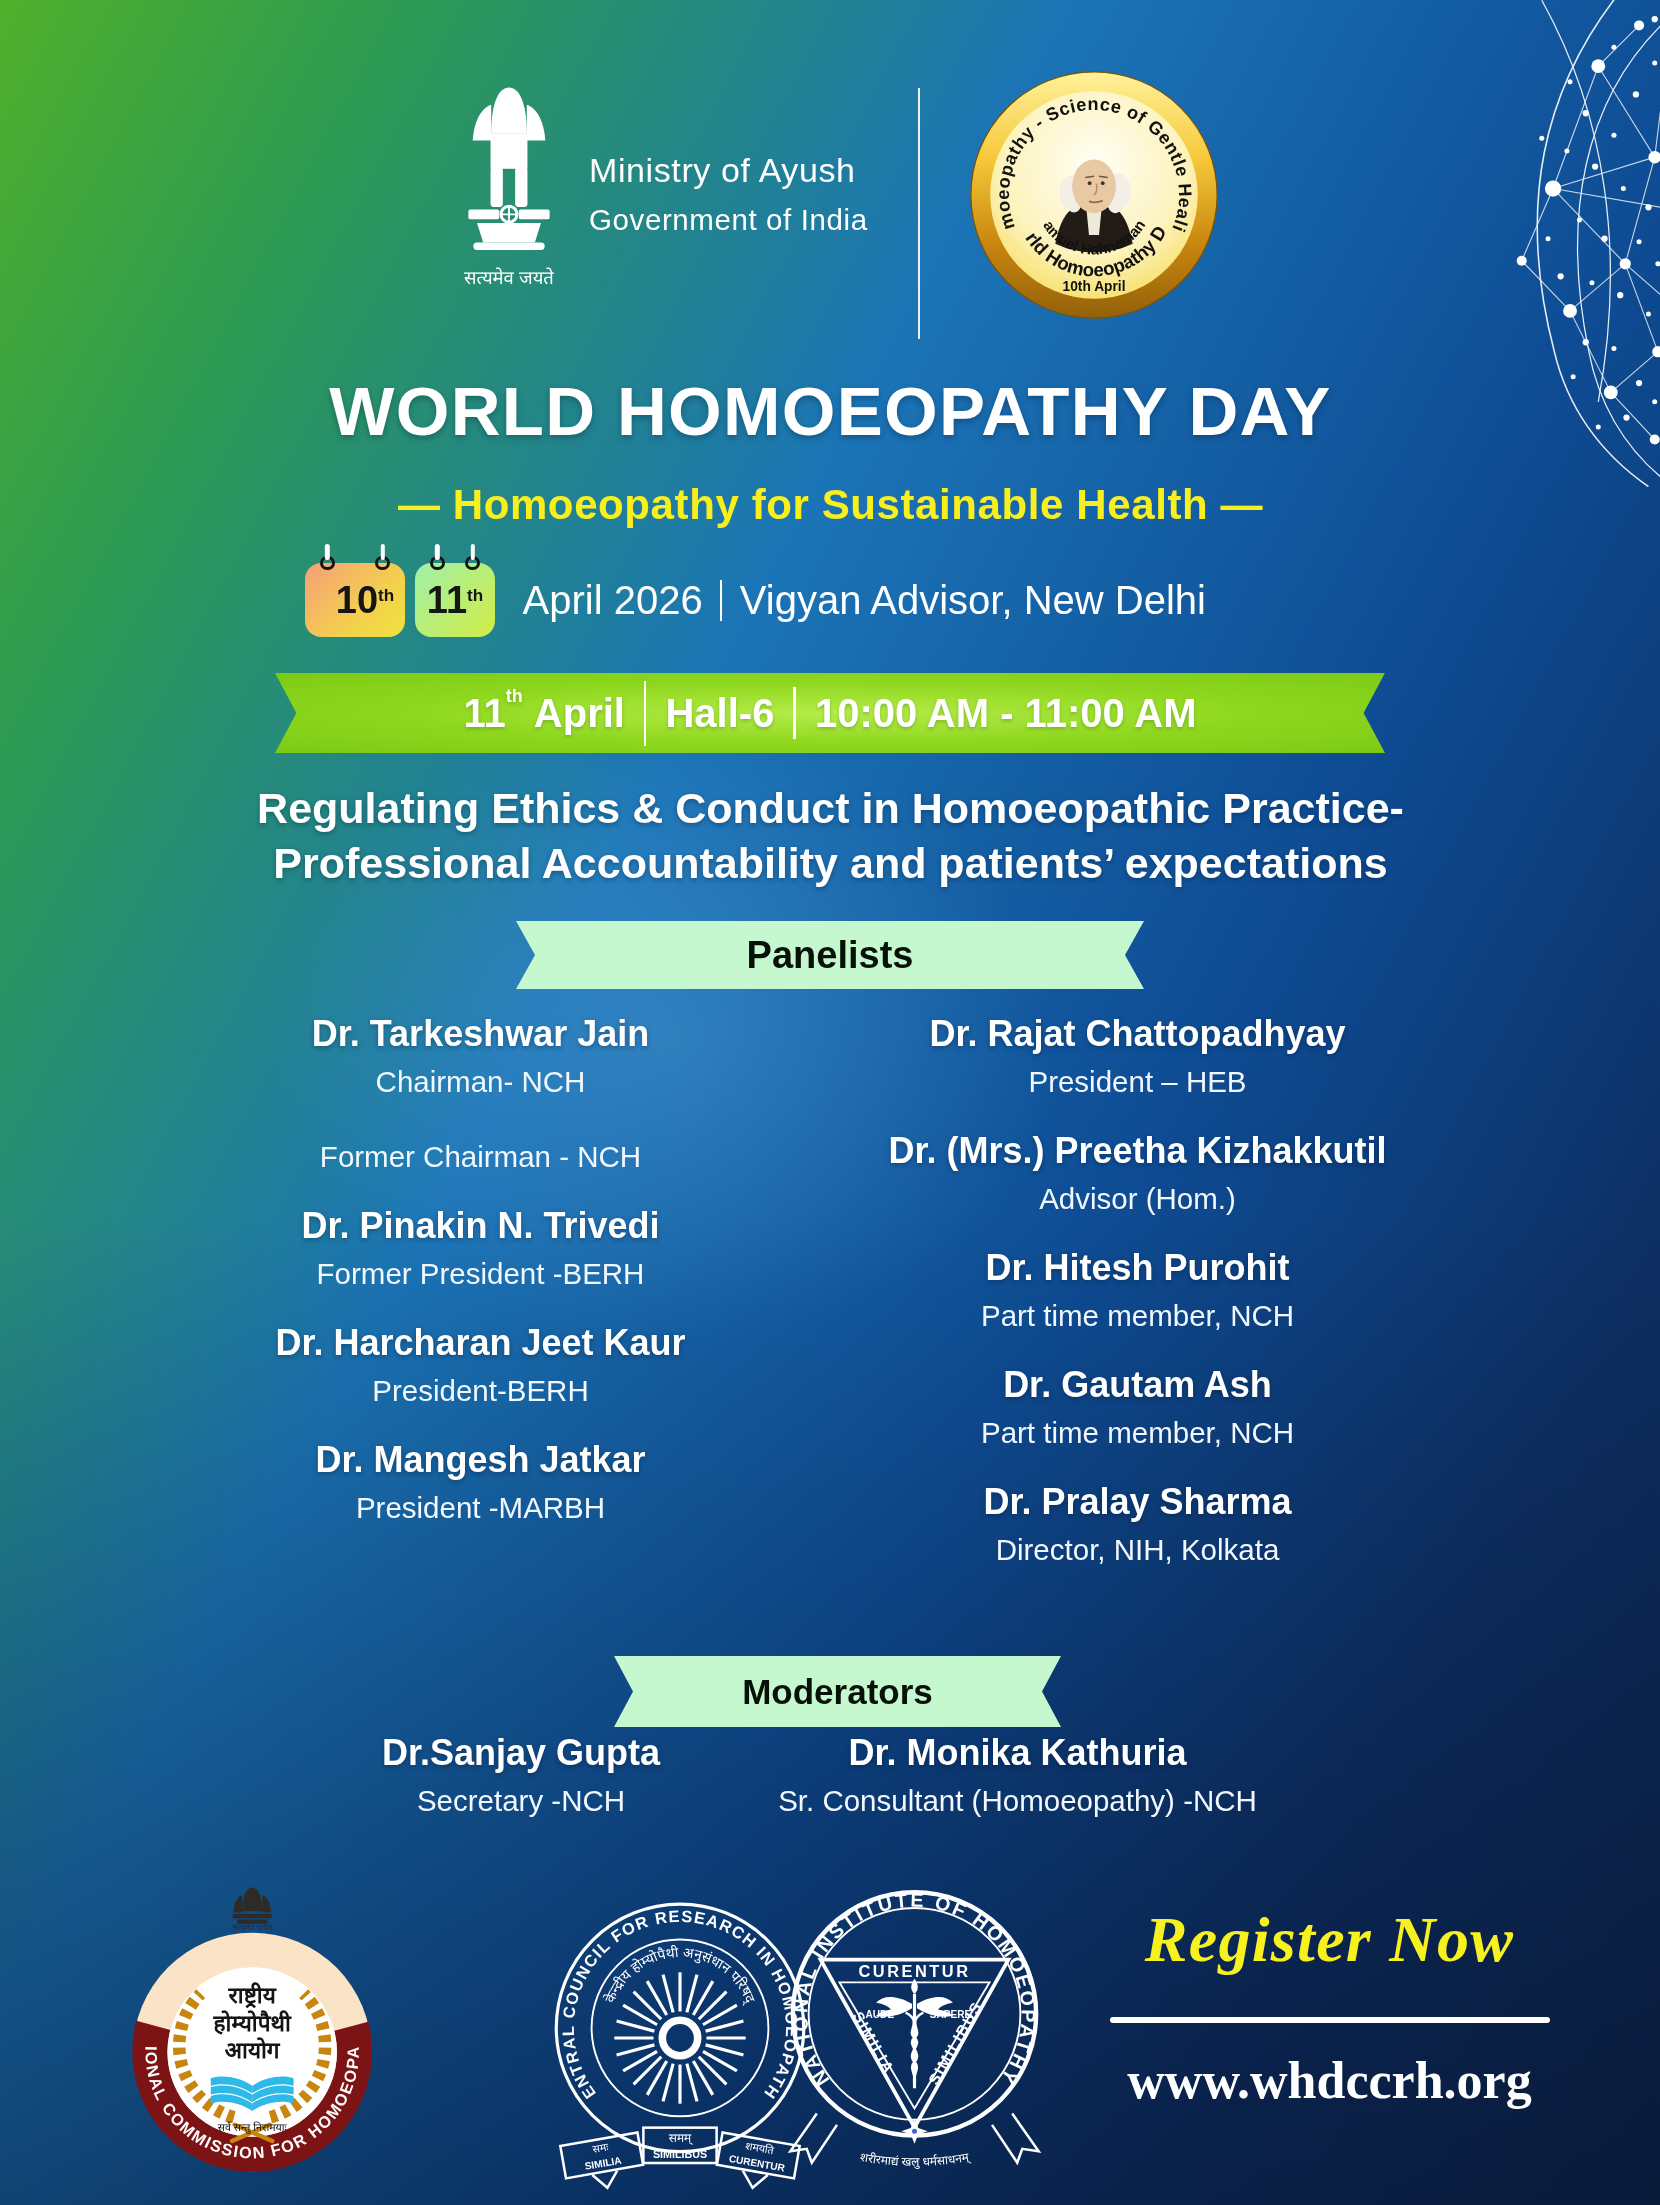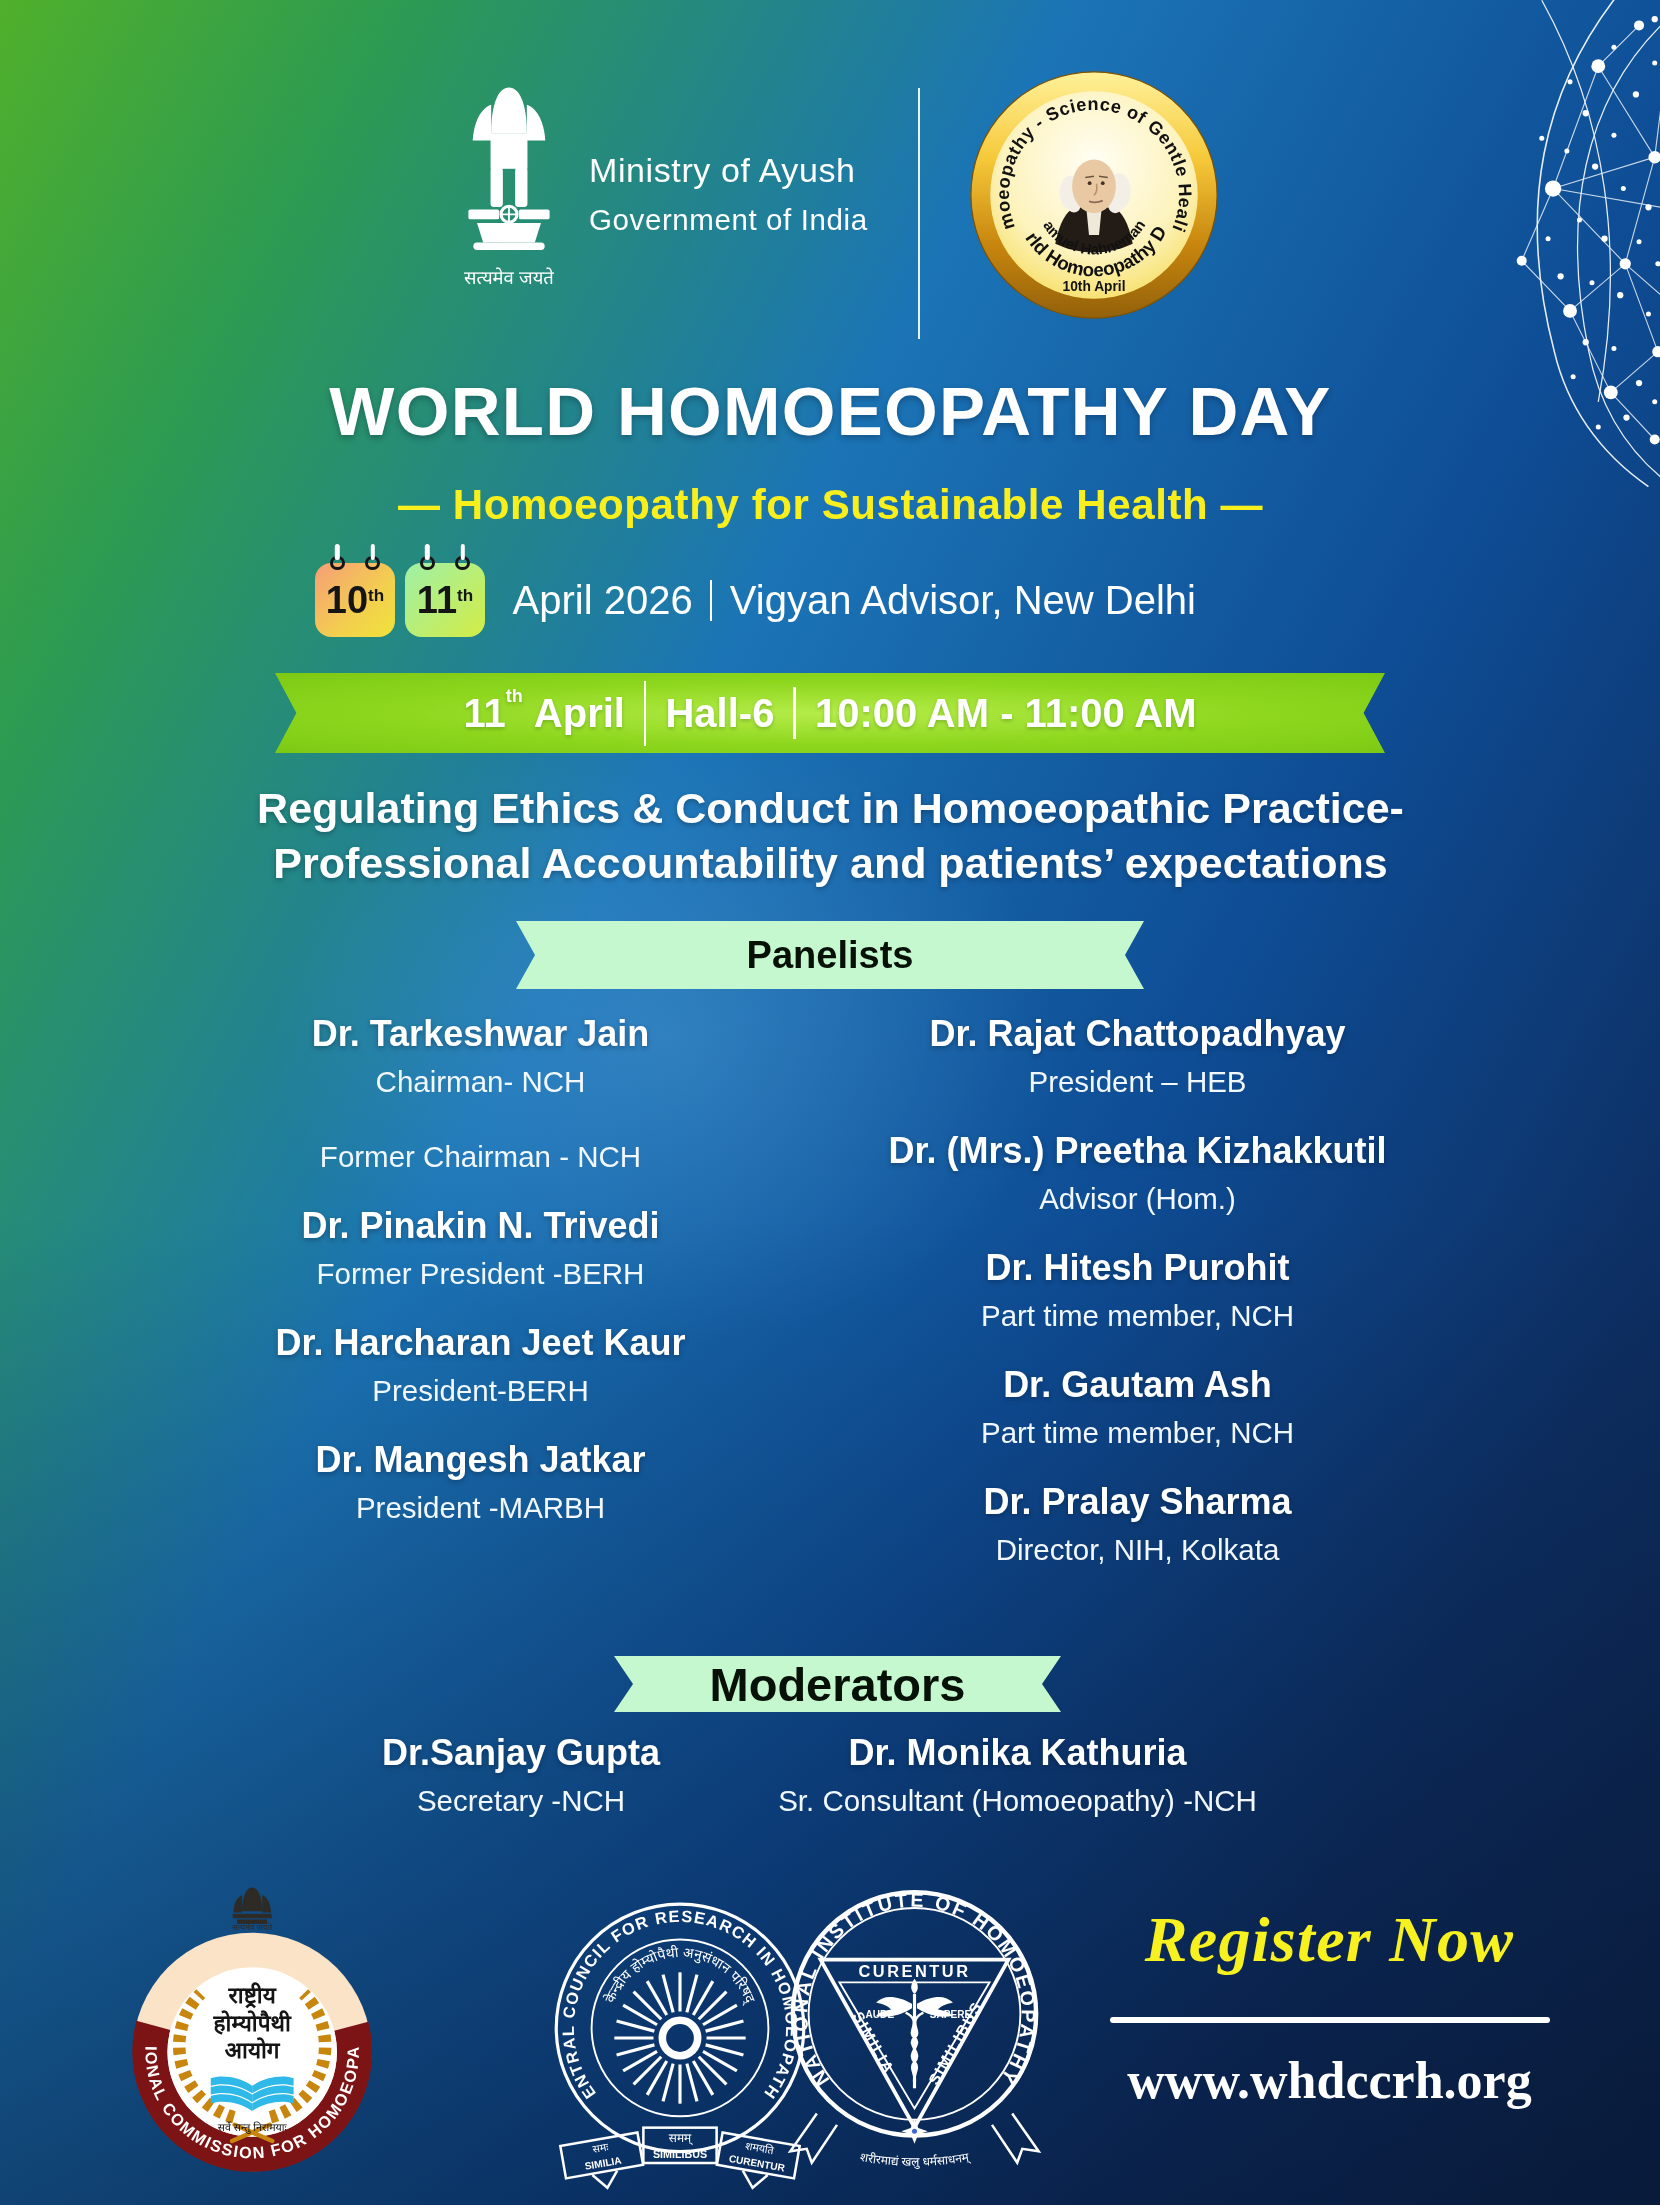--- a/index.html
+++ b/index.html
@@ -25,21 +25,21 @@
   
   .title{left:0;top:372px;width:100%;text-align:center;font-size:69px;font-weight:700;
     letter-spacing:1.3px;text-shadow:0 2.5px 6.3px rgba(0,20,40,.3);}
   .subtitle{left:0;top:481px;width:100%;text-align:center;font-size:42px;font-weight:700;
     color:#f9ef1c;letter-spacing:0.6px;}
   .dateline{left:0;top:563px;width:100%;display:flex;justify-content:center;align-items:center;
     gap:10px;transform:translateX(-75px);}
   .cal{position:relative;width:80px;height:74px;border-radius:16.3px;color:#151515;
     display:flex;align-items:center;justify-content:center;font-weight:700;font-size:38px;}
   .cal sup{font-size:45%;position:relative;top:-.25em;font-weight:700;}
-  .cal-orange{background:linear-gradient(135deg,#f59e77 0%,#f3cf4e 60%,#efe23a 100%);}
+  .cal-orange{background:linear-gradient(135deg,#f59e77 0%,#f3cf4e 60%,#efe23a 100%);padding-left:20px;}
   .cal-green{background:linear-gradient(135deg,#9ff0a8 0%,#d3ec45 100%);}
   .ring{position:absolute;top:-7.5px;width:8.8px;height:8.8px;border:3.8px solid #151515;border-radius:50%;}
   .ring::before{content:"";position:absolute;left:50%;transform:translateX(-50%);top:-15px;
     width:4.4px;height:16.3px;border-radius:2.5px;background:#fff;}
   .ring.r1{left:15px;} .ring.r2{right:15px;}
   .datetext{font-size:40px;margin-left:17.6px;display:flex;align-items:center;white-space:nowrap;}
   .datetext .bar{display:inline-block;width:1.9px;height:41px;background:#fff;margin:0 17.6px;}
 
   
   .gbanner{left:275px;top:673px;width:1110px;height:80px;
@@ -51,21 +51,21 @@
   .gb-bar{display:inline-block;width:2.5px;background:#fff;margin:0 19px;}
   .gb-bar.b1{height:65px;} .gb-bar.b2{height:52px;}
 
   .stitle{left:0;top:781px;width:100%;text-align:center;font-size:43px;font-weight:700;
     line-height:1.28;text-shadow:0 1.9px 5px rgba(0,20,40,.35);}
 
   
   .ribbon{background:#c6f8cf;color:#081108;display:flex;align-items:center;justify-content:center;
     font-weight:700;clip-path:polygon(0 0,100% 0,calc(100% - 19px) 50%,100% 100%,0 100%,19px 50%);}
   .panelists-ribbon{left:516px;top:921px;width:628px;height:68px;font-size:38px;}
-  .moderators-ribbon{left:614px;top:1656px;width:447px;height:56px;font-size:47px;}
+  .moderators-ribbon{left:614px;top:1656px;width:447px;height:71px;font-size:35px;}
 
   
   .pcol{display:flex;flex-direction:column;row-gap:40px;text-align:center;gap:31px;}
   .pcol-left{left:107px;top:1013px;width:747px;}
   .pcol-right{left:773px;top:1013px;width:729px;}
   .pname{font-size:36px;font-weight:700;text-shadow:0 1.9px 5px rgba(0,20,40,.35);}
   .prole{font-size:29.5px;margin-top:10px;color:#f2f8ff;}
   .mod{text-align:center;}
   .mod-left{left:301px;top:1732px;width:440px;}
   .mod-right{left:735px;top:1732px;width:565px;}

